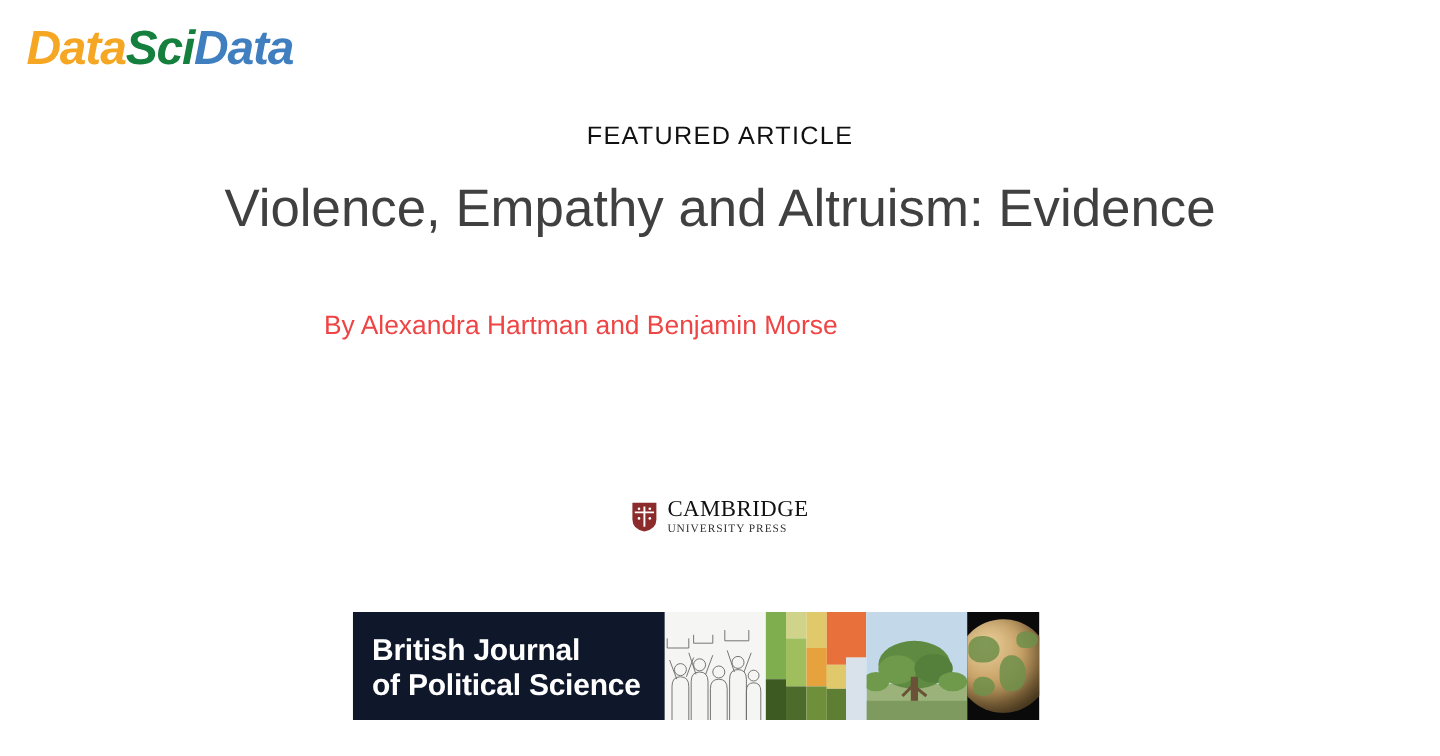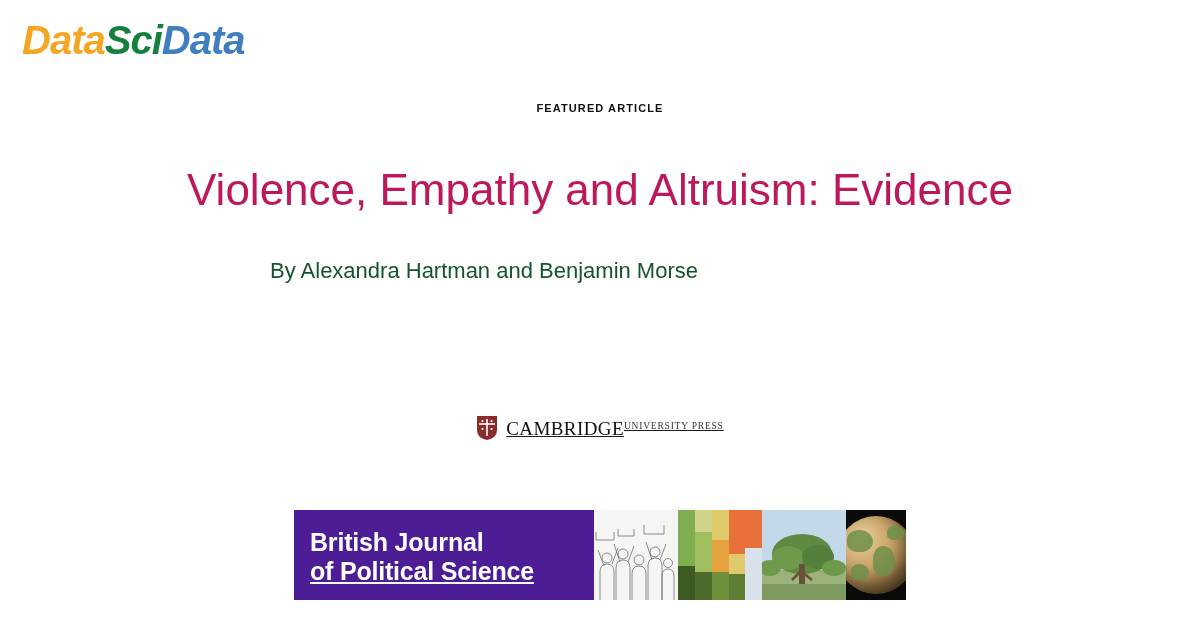--- a/index.html
+++ b/index.html
@@ -33,45 +33,44 @@
   .brand .sci  { color: #15803d; }
   .brand .data { color: #3f7fbf; }
 
   
   .eyebrow {
     position: absolute;
     top: 102px;
     left: 0;
     width: 1200px;
     text-align: center;
-    font-size: 11px;
-    font-weight: bold;
+    font-size: 21px;
+    font-weight: normal;
     letter-spacing: 1.1px;
     color: #111111;
   }
   .title {
     position: absolute;
     top: 148px;
     left: 60px;
     width: 1080px;
     text-align: center;
     font-size: 44px;
     font-weight: normal;
     line-height: 1.18;
-    color: #be185d;
-    margin-top: 16px;
+    color: #404040;
   }
   .byline {
     position: absolute;
     top: 258px;
     left: 0;
     width: 968px;
     text-align: center;
     font-size: 22px;
-    color: #14532d;
+    color: #ef4444;
   }
 
   
   .publisher {
     position: absolute;
     top: 415px;
     left: 0;
     width: 1200px;
     display: flex;
     justify-content: center;
@@ -79,22 +78,22 @@
     gap: 8px;
   }
   .crest {
     width: 22px;
     height: 26px;
     position: relative;
   }
   .crest svg { display: block; }
   .pub-text {
     display: flex;
+    flex-direction: column;
     line-height: 1;
-    text-decoration: underline;
   }
   .pub-name {
     font-family: "Liberation Serif", serif;
     font-size: 19px;
     letter-spacing: 0.4px;
     color: #111111;
   }
   .pub-sub {
     font-family: "Liberation Serif", serif;
     font-size: 9.5px;
@@ -108,32 +107,32 @@
     position: absolute;
     top: 510px;
     left: 294px;
     width: 612px;
     height: 90px;
     display: flex;
     overflow: hidden;
     background: #ffffff;
   }
   .banner-title {
-    width: 300px;
+    width: 260px;
     height: 90px;
-    background: #4c1d95;
+    background: #0f172a;
     color: #ffffff;
     box-sizing: border-box;
     padding: 18px 0 0 16px;
     font-size: 25px;
     font-weight: bold;
     line-height: 1.15;
     letter-spacing: -0.2px;
   }
-  .banner-title .l2 { display: block; text-decoration: underline; }
+  .banner-title .l2 { display: block; }
 
   .panel { height: 90px; position: relative; overflow: hidden; }
 
   
   .panel-crowd { width: 84px; background: #f4f4f2; }
   .panel-crowd svg { display: block; }
 
   
   .panel-bars { width: 84px; display: flex; }
   .panel-bars .col { height: 90px; display: flex; flex-direction: column; }

